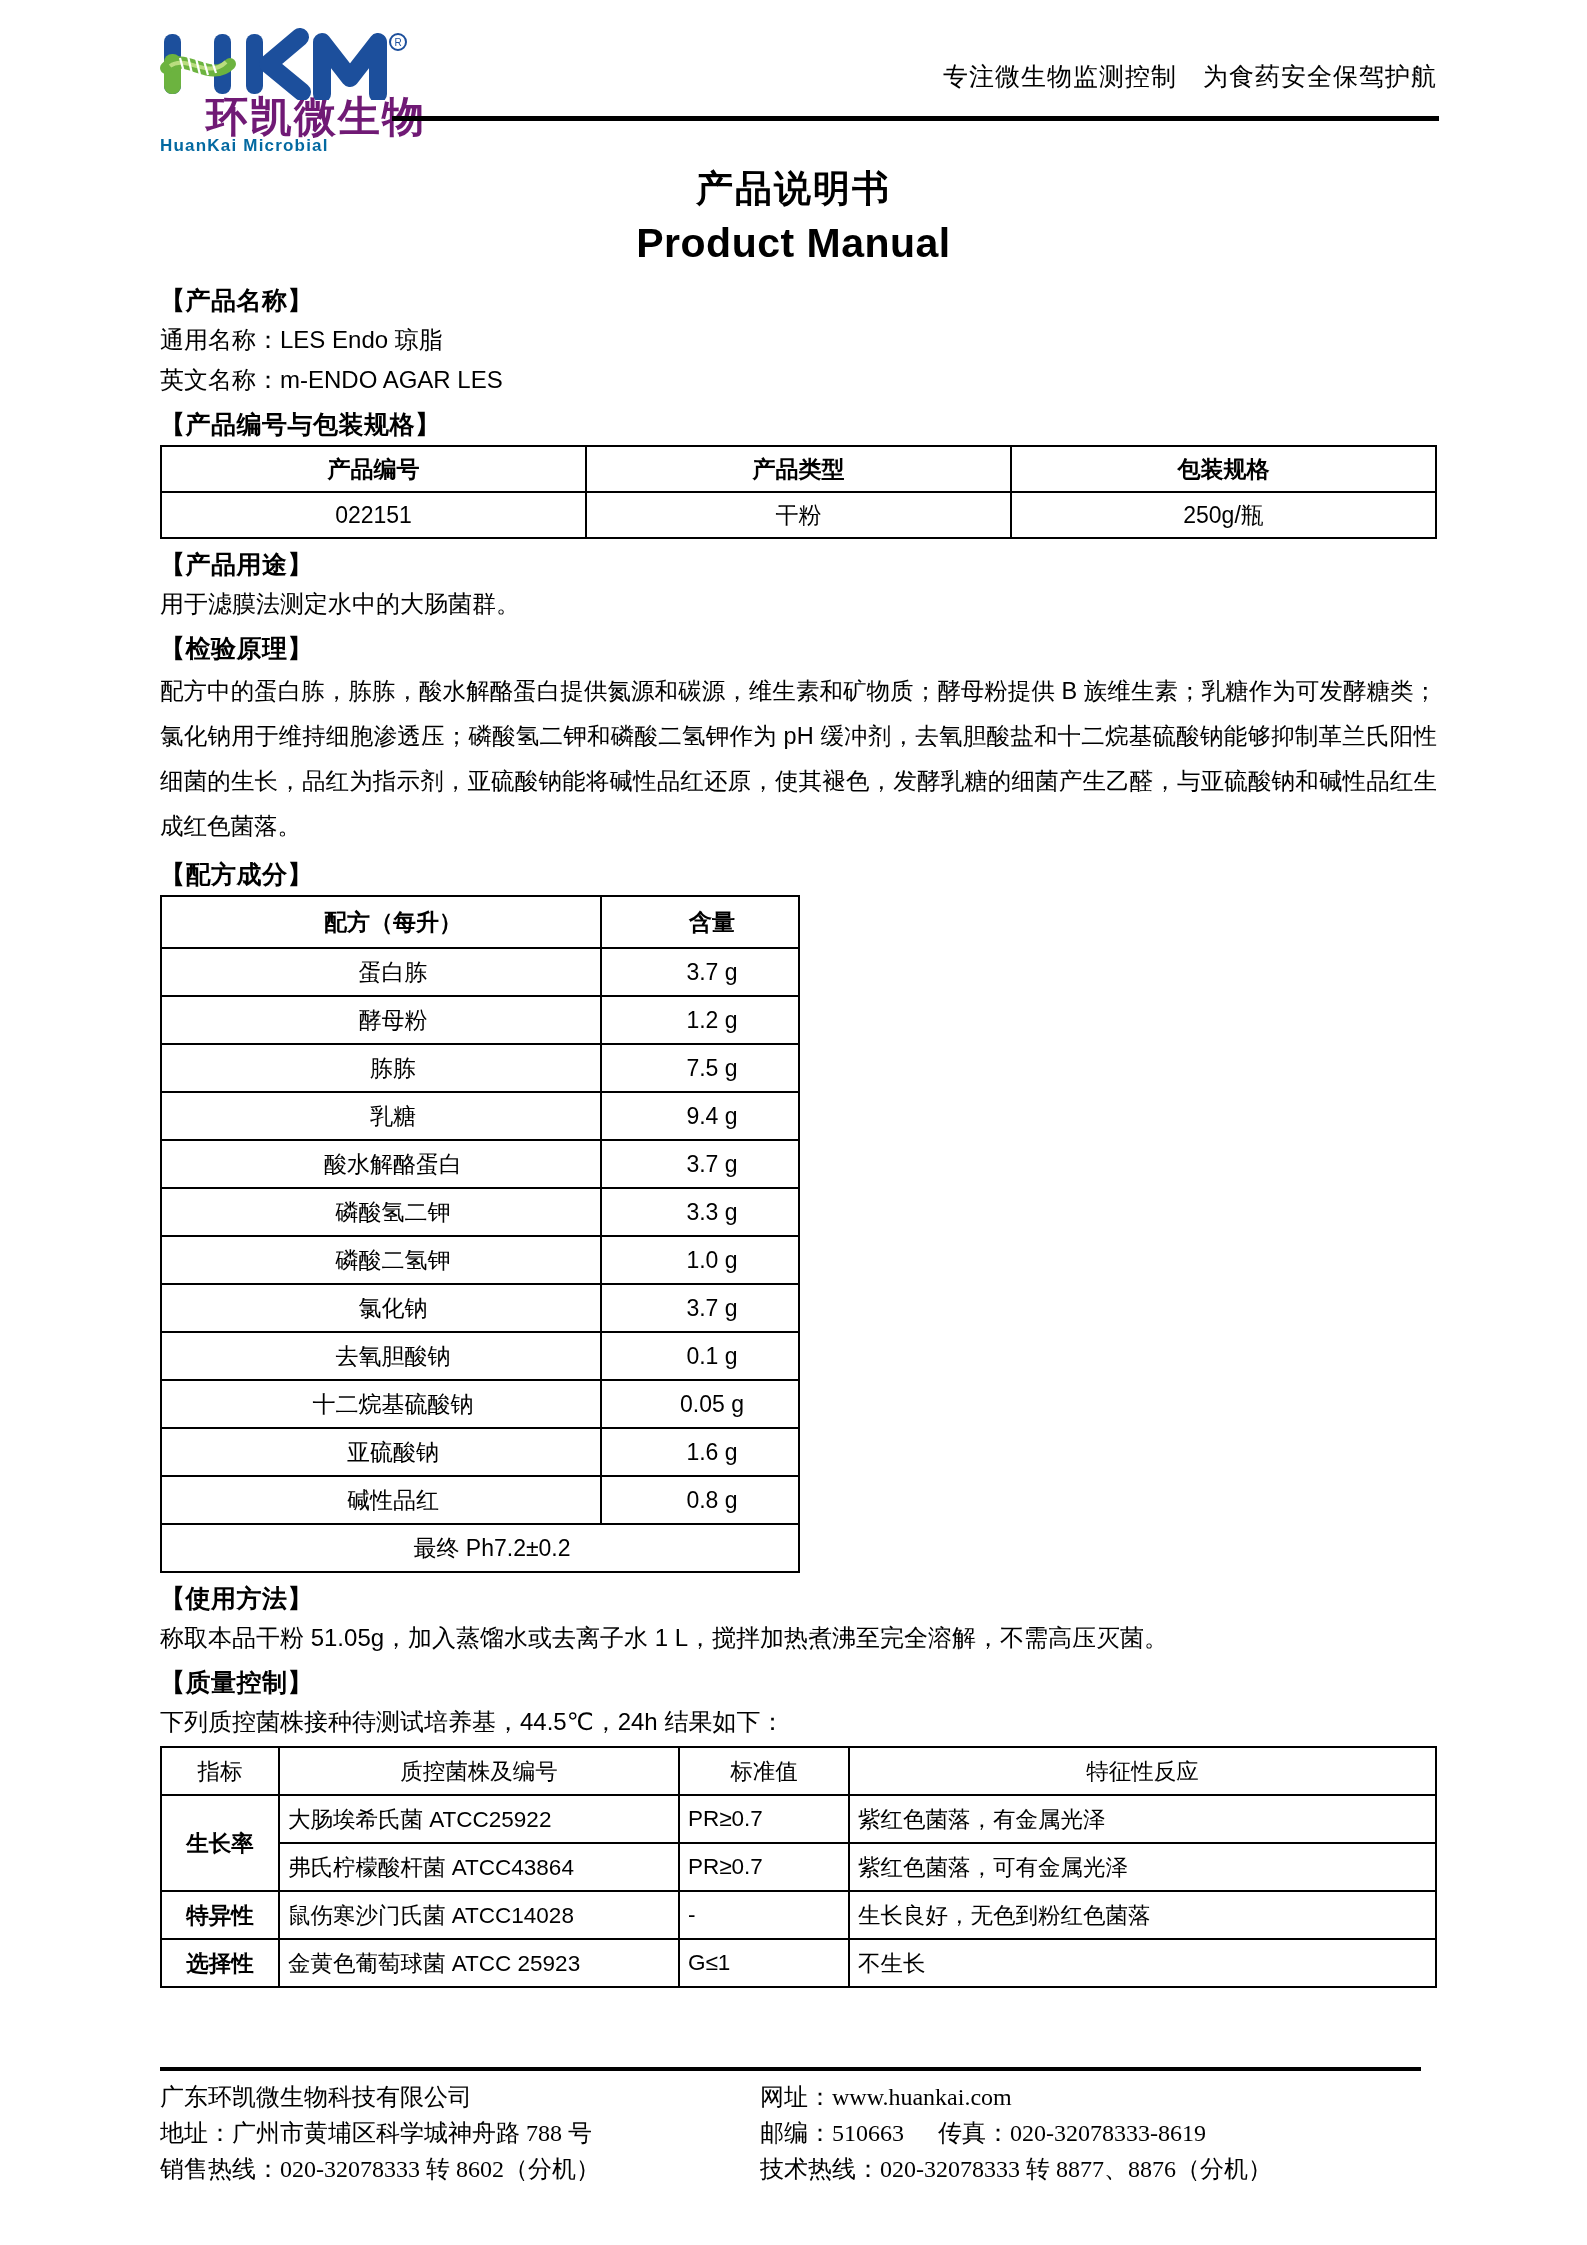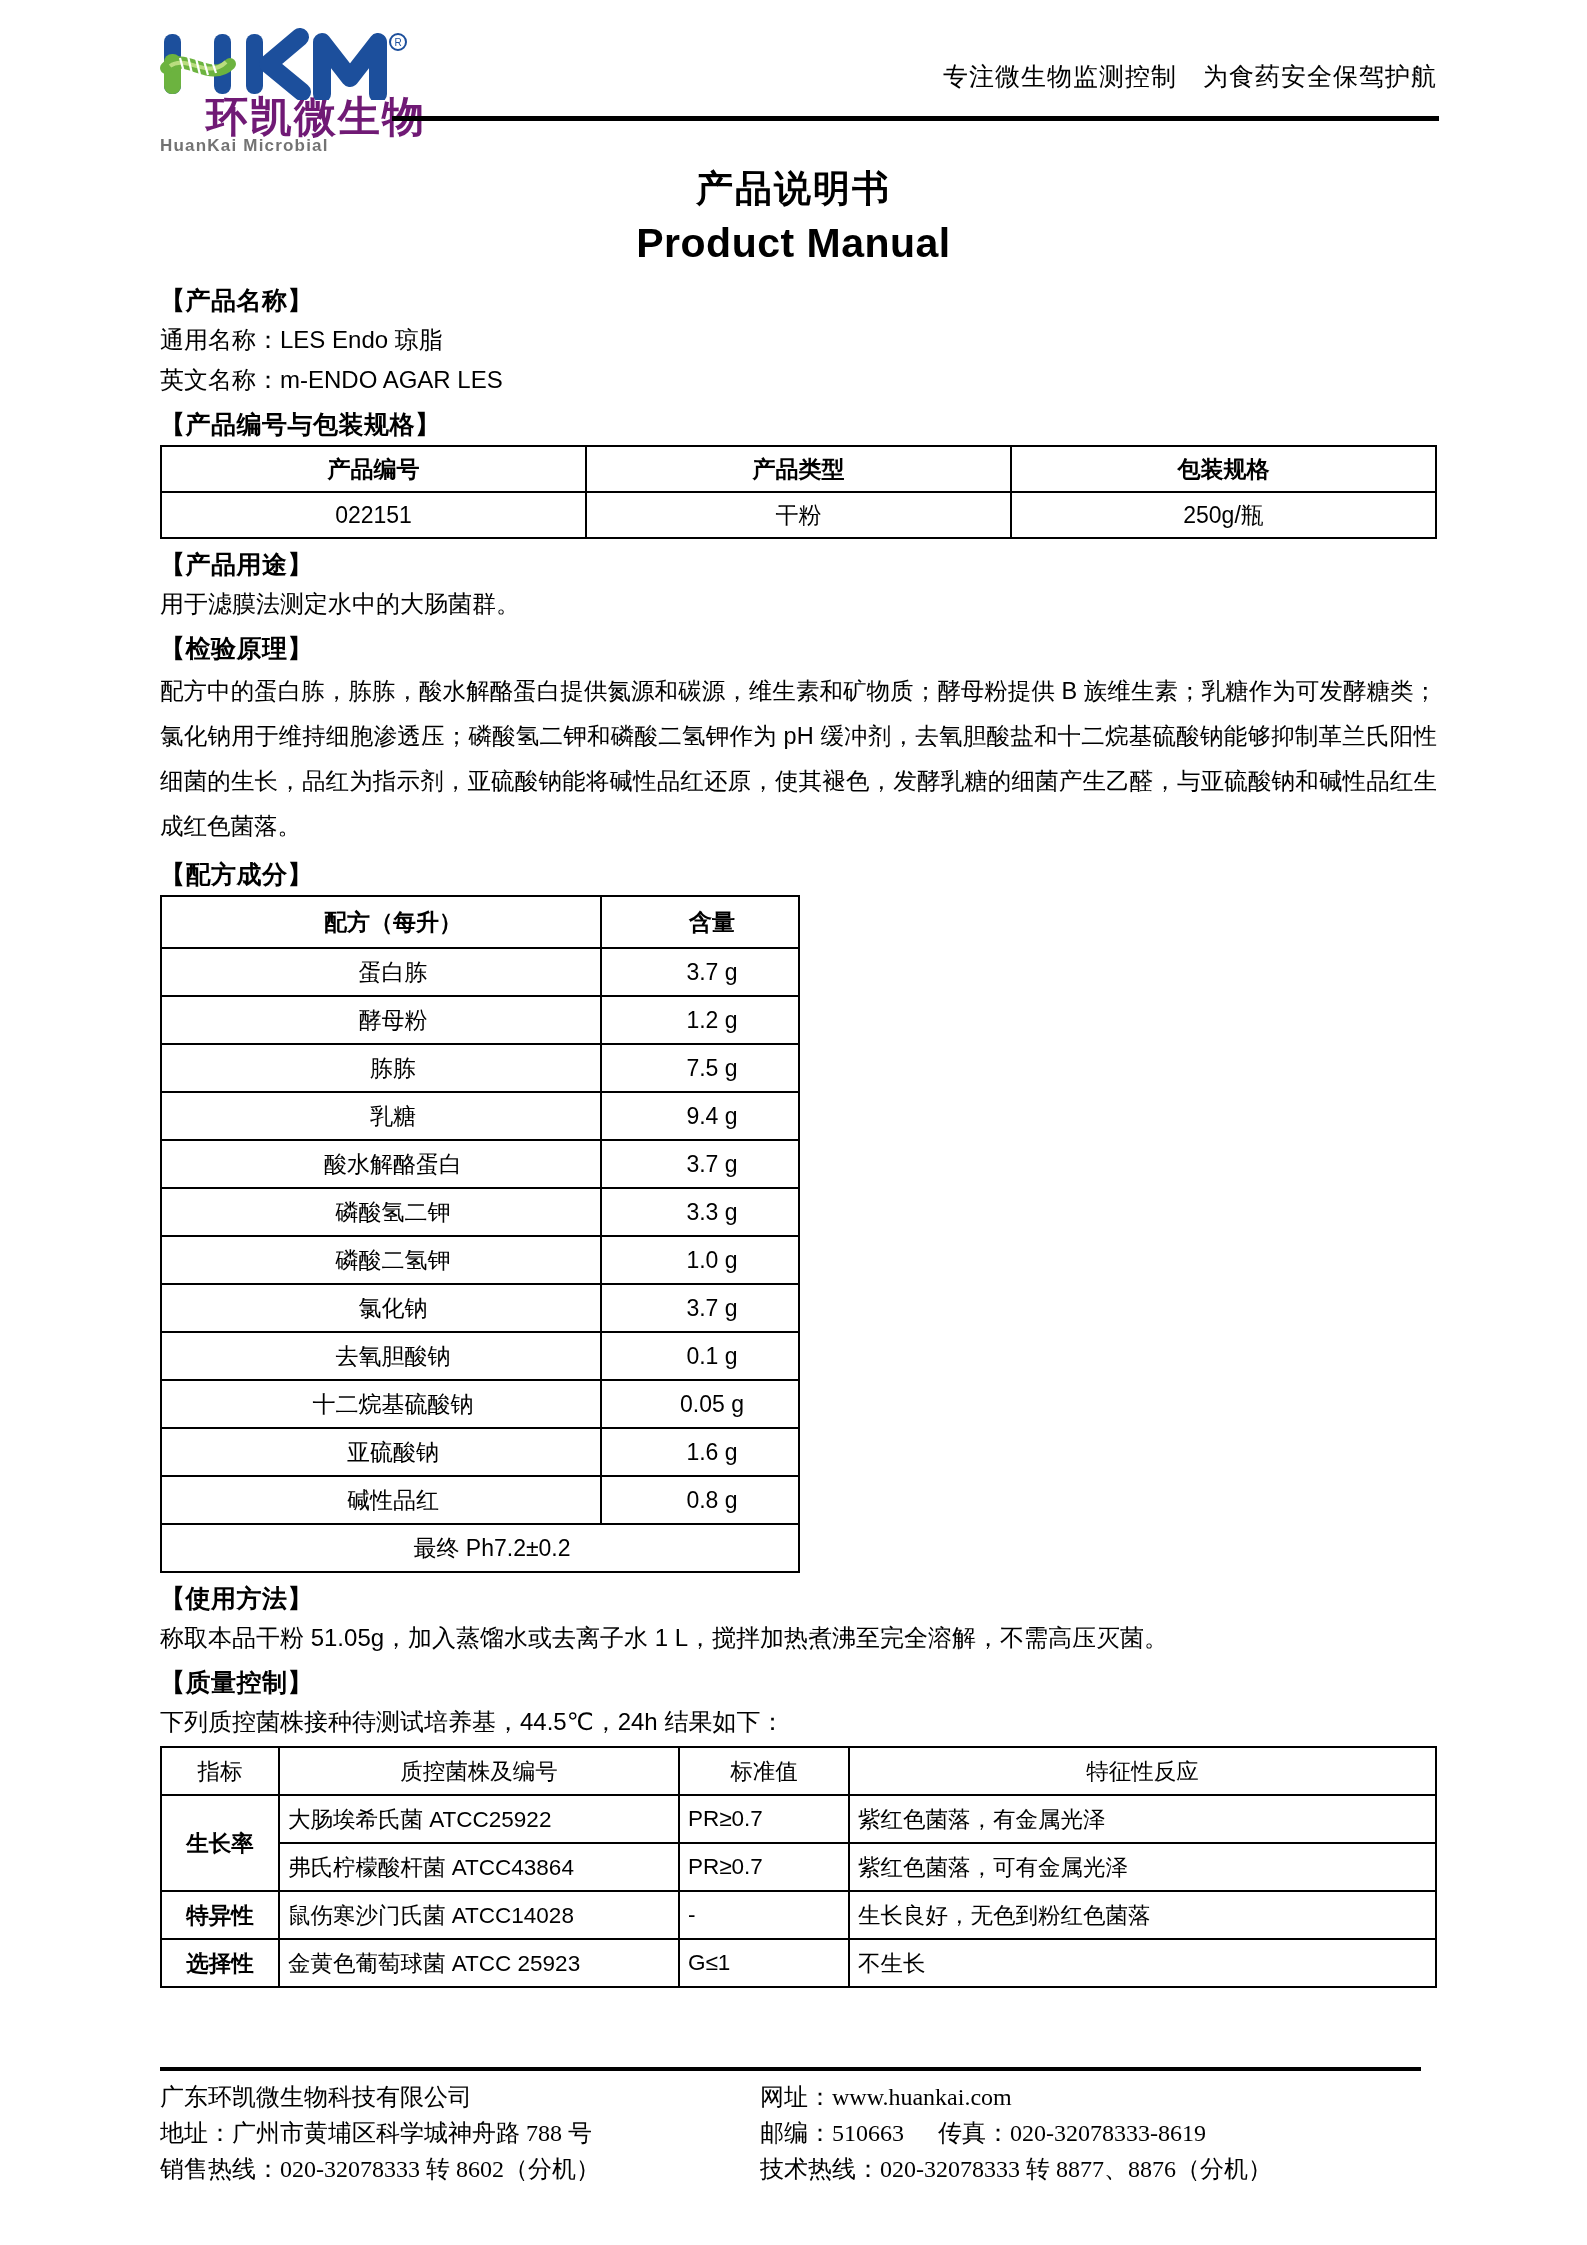--- a/index.html
+++ b/index.html
@@ -45,21 +45,21 @@
     color: #701a75;
     letter-spacing: 2px;
     line-height: 38px;
     margin-top: -2px;
     margin-left: 46px;
   }
   .logo-en {
     font-family: "Liberation Sans", sans-serif;
     font-size: 17px;
     font-weight: bold;
-    color: #737373;
+    color: #0369a1;
     letter-spacing: 1.2px;
     line-height: 20px;
   }
   .tagline {
     position: absolute;
     right: 150px;
     top: 60px;
     font-family: "DejaVu Sans", sans-serif;
     font-size: 25px;
     letter-spacing: 1px;

